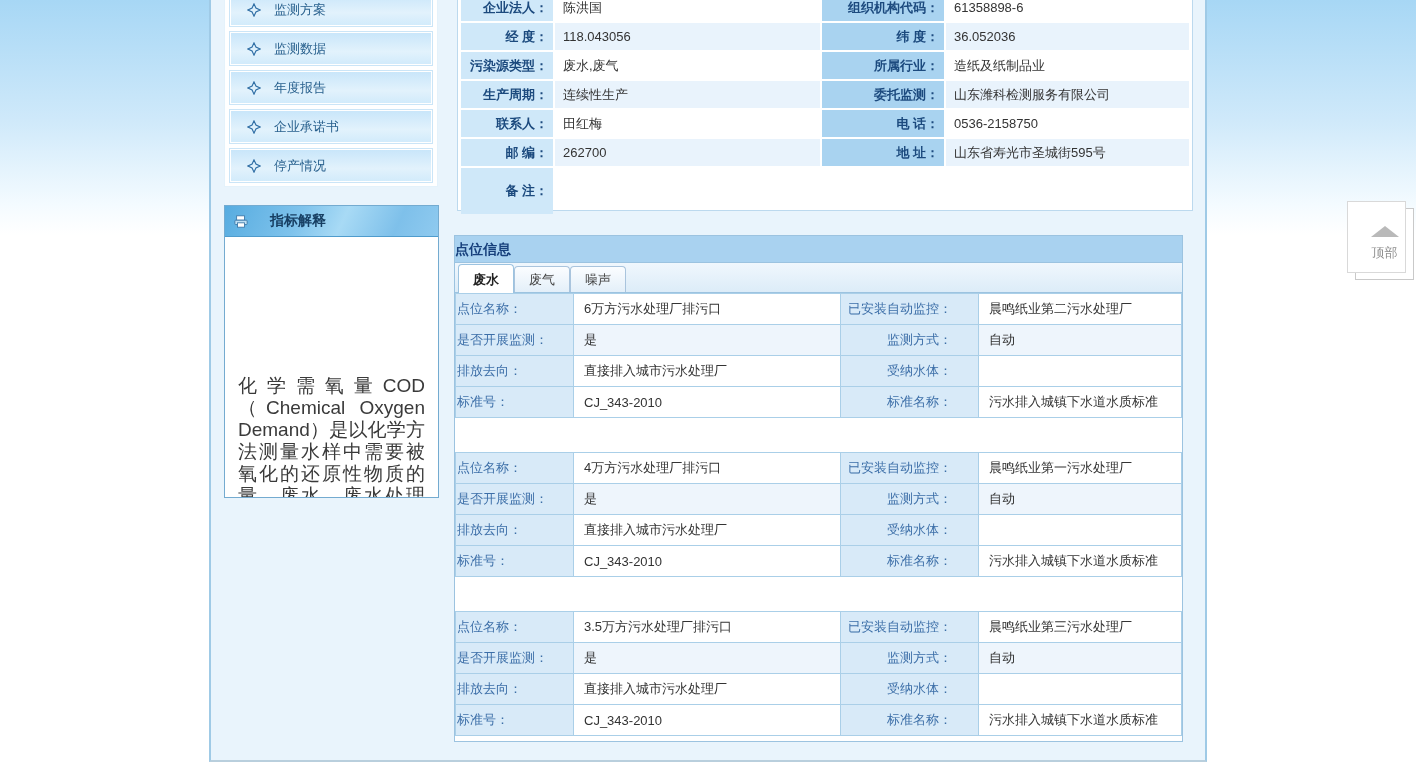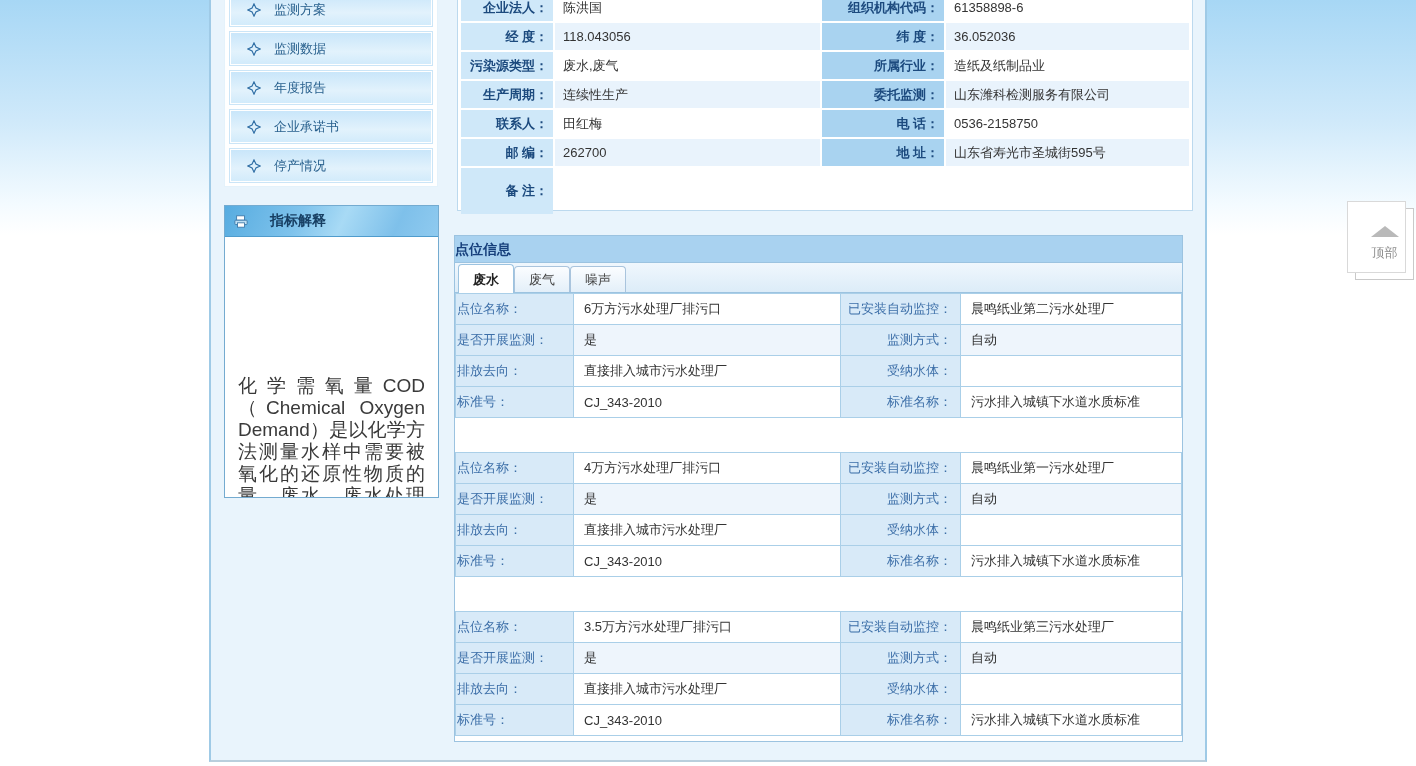--- a/index.html
+++ b/index.html
@@ -80,21 +80,21 @@
     background:#ffffff;font-weight:bold;color:#222;border-color:#9cc3e0;
   }
   .tab-content{
     height:450px;box-sizing:border-box;overflow:hidden;
     background:#ffffff;border:1px solid #9cc3e0;
   }
   table.pt{width:100%;border-collapse:collapse;margin-bottom:34px;}
   table.pt td{border:1px solid #aacfe8;height:28px;font-size:13px;vertical-align:middle;}
   table.pt{border:1px solid #8fb9d8;}
   td.p-lab1{width:104px;background:#d8eaf8;color:#3d6fa8;text-align:left;padding-right:12px;white-space:nowrap;}
-  td.p-lab2{width:110px;background:#d8eaf8;color:#3d6fa8;text-align:right;padding-right:8px;white-space:nowrap;}
+  td.p-lab2{width:110px;background:#d8eaf8;color:#3d6fa8;text-align:right;padding-right:26px;white-space:nowrap;}
   td.p-val1{width:255px;padding-left:10px;color:#333;}
   td.p-val2{padding-left:10px;color:#333;}
   tr.p-alt td.p-val1,tr.p-alt td.p-val2{background:#eef5fc;}
   
   .top-button{
     position:absolute;left:1355px;top:208px;width:57px;height:70px;cursor:pointer;
     background:#ffffff;border:1px solid #c9c9c9;z-index:5;
   }
   .top-button::before{
     content:"";position:absolute;left:-9px;top:-8px;width:57px;height:70px;

